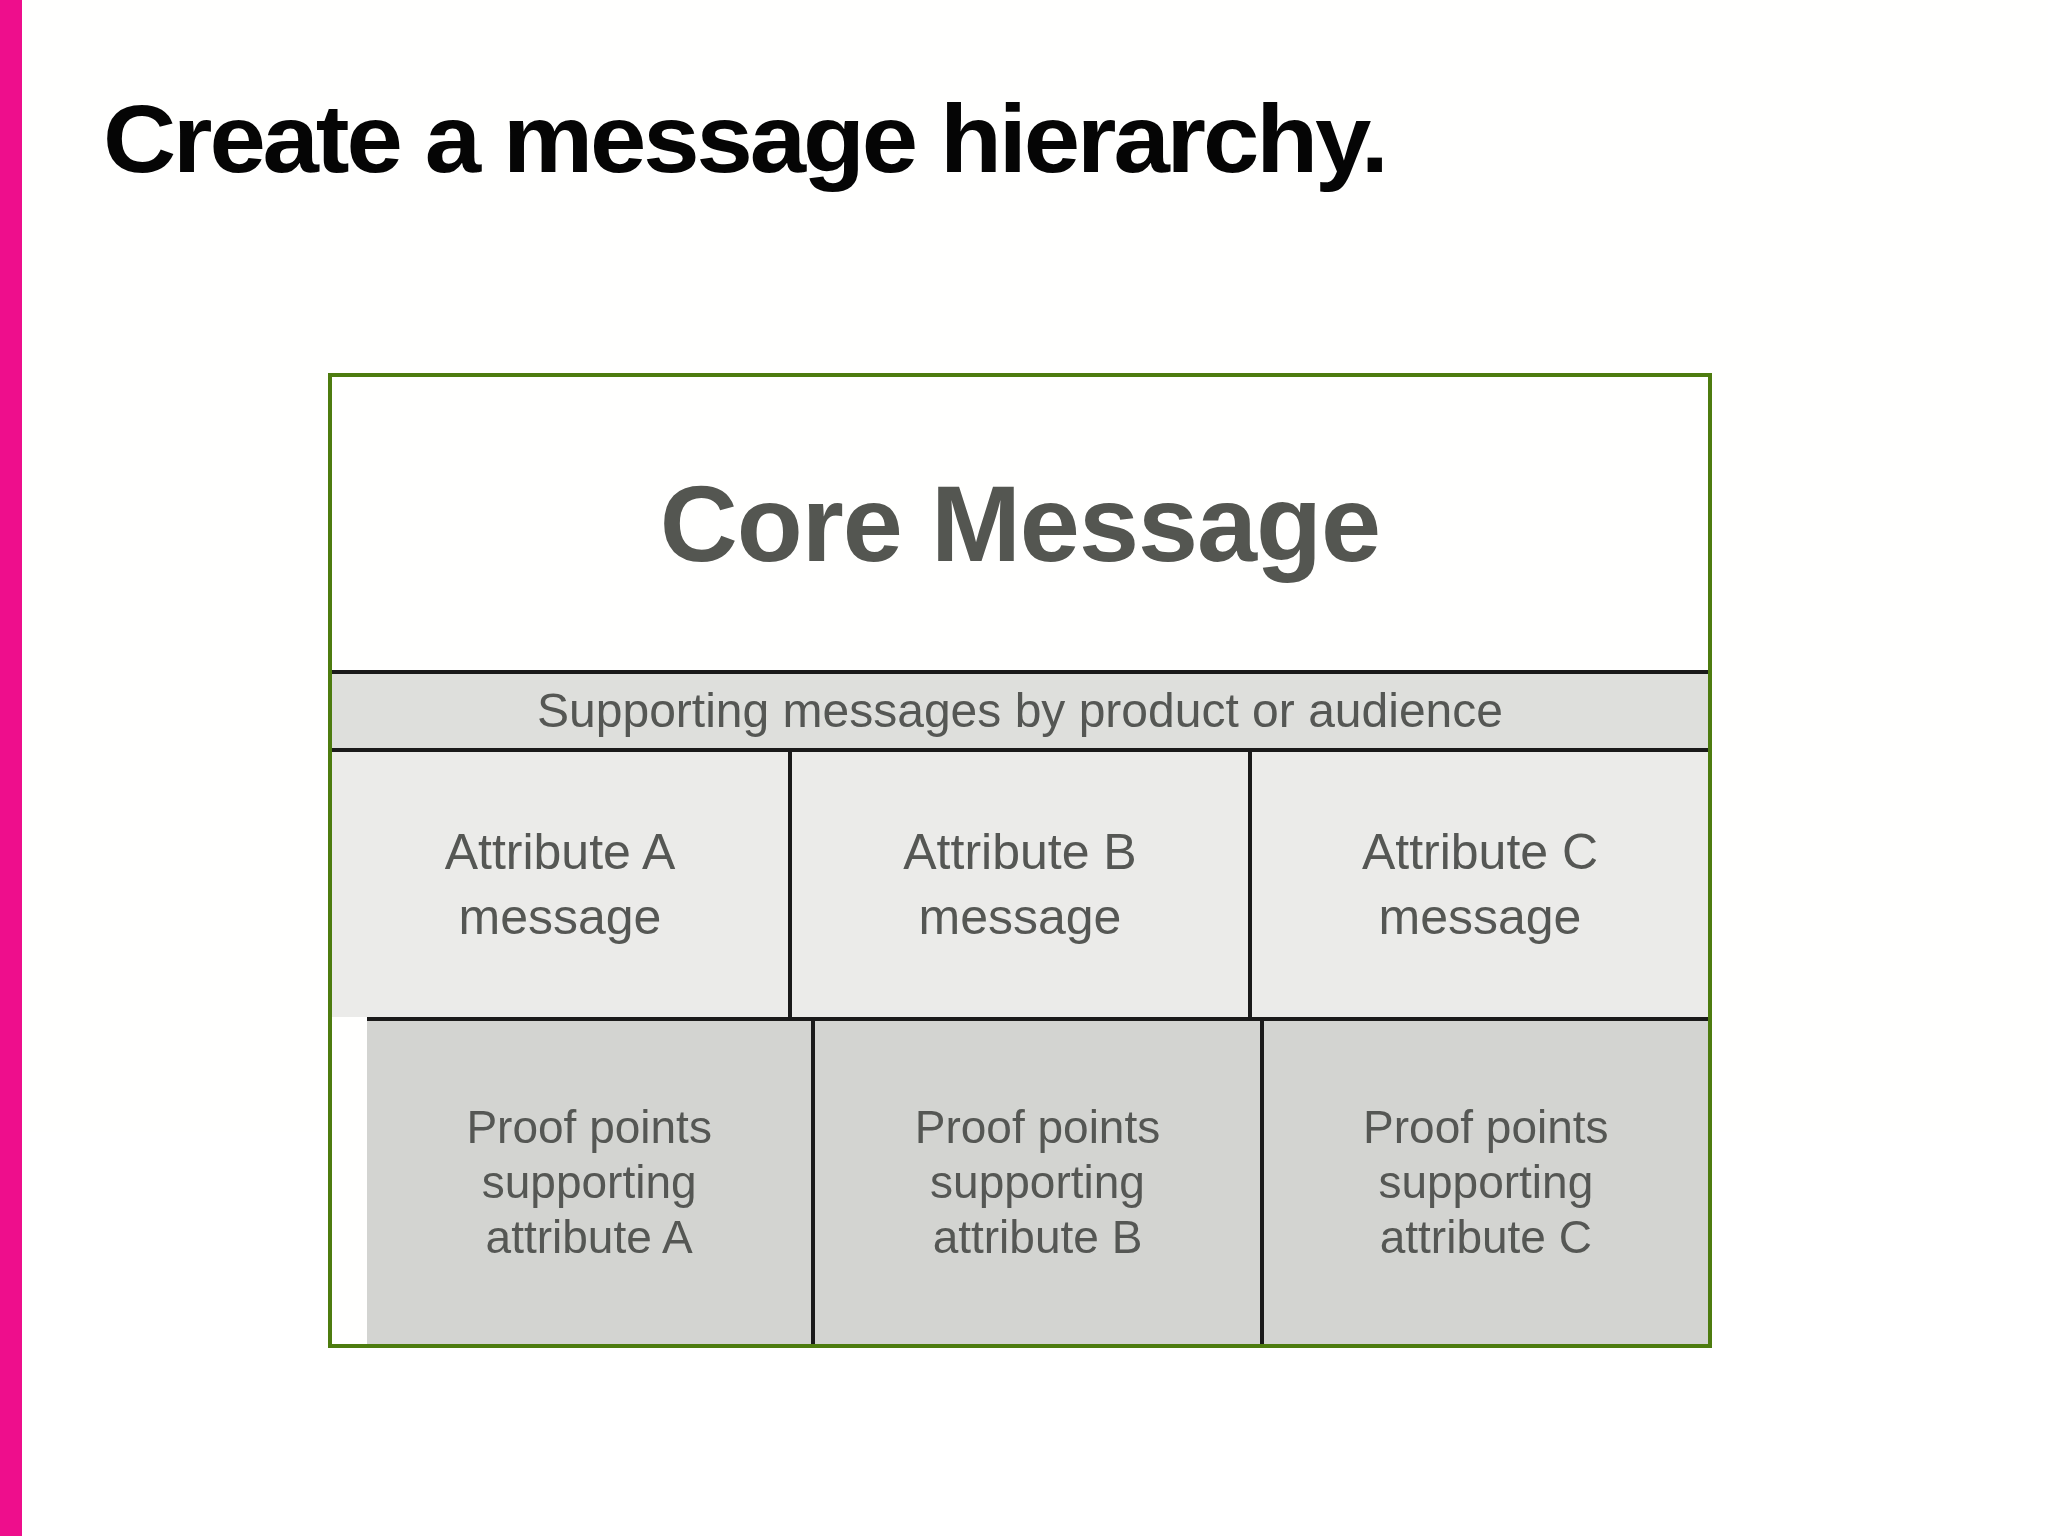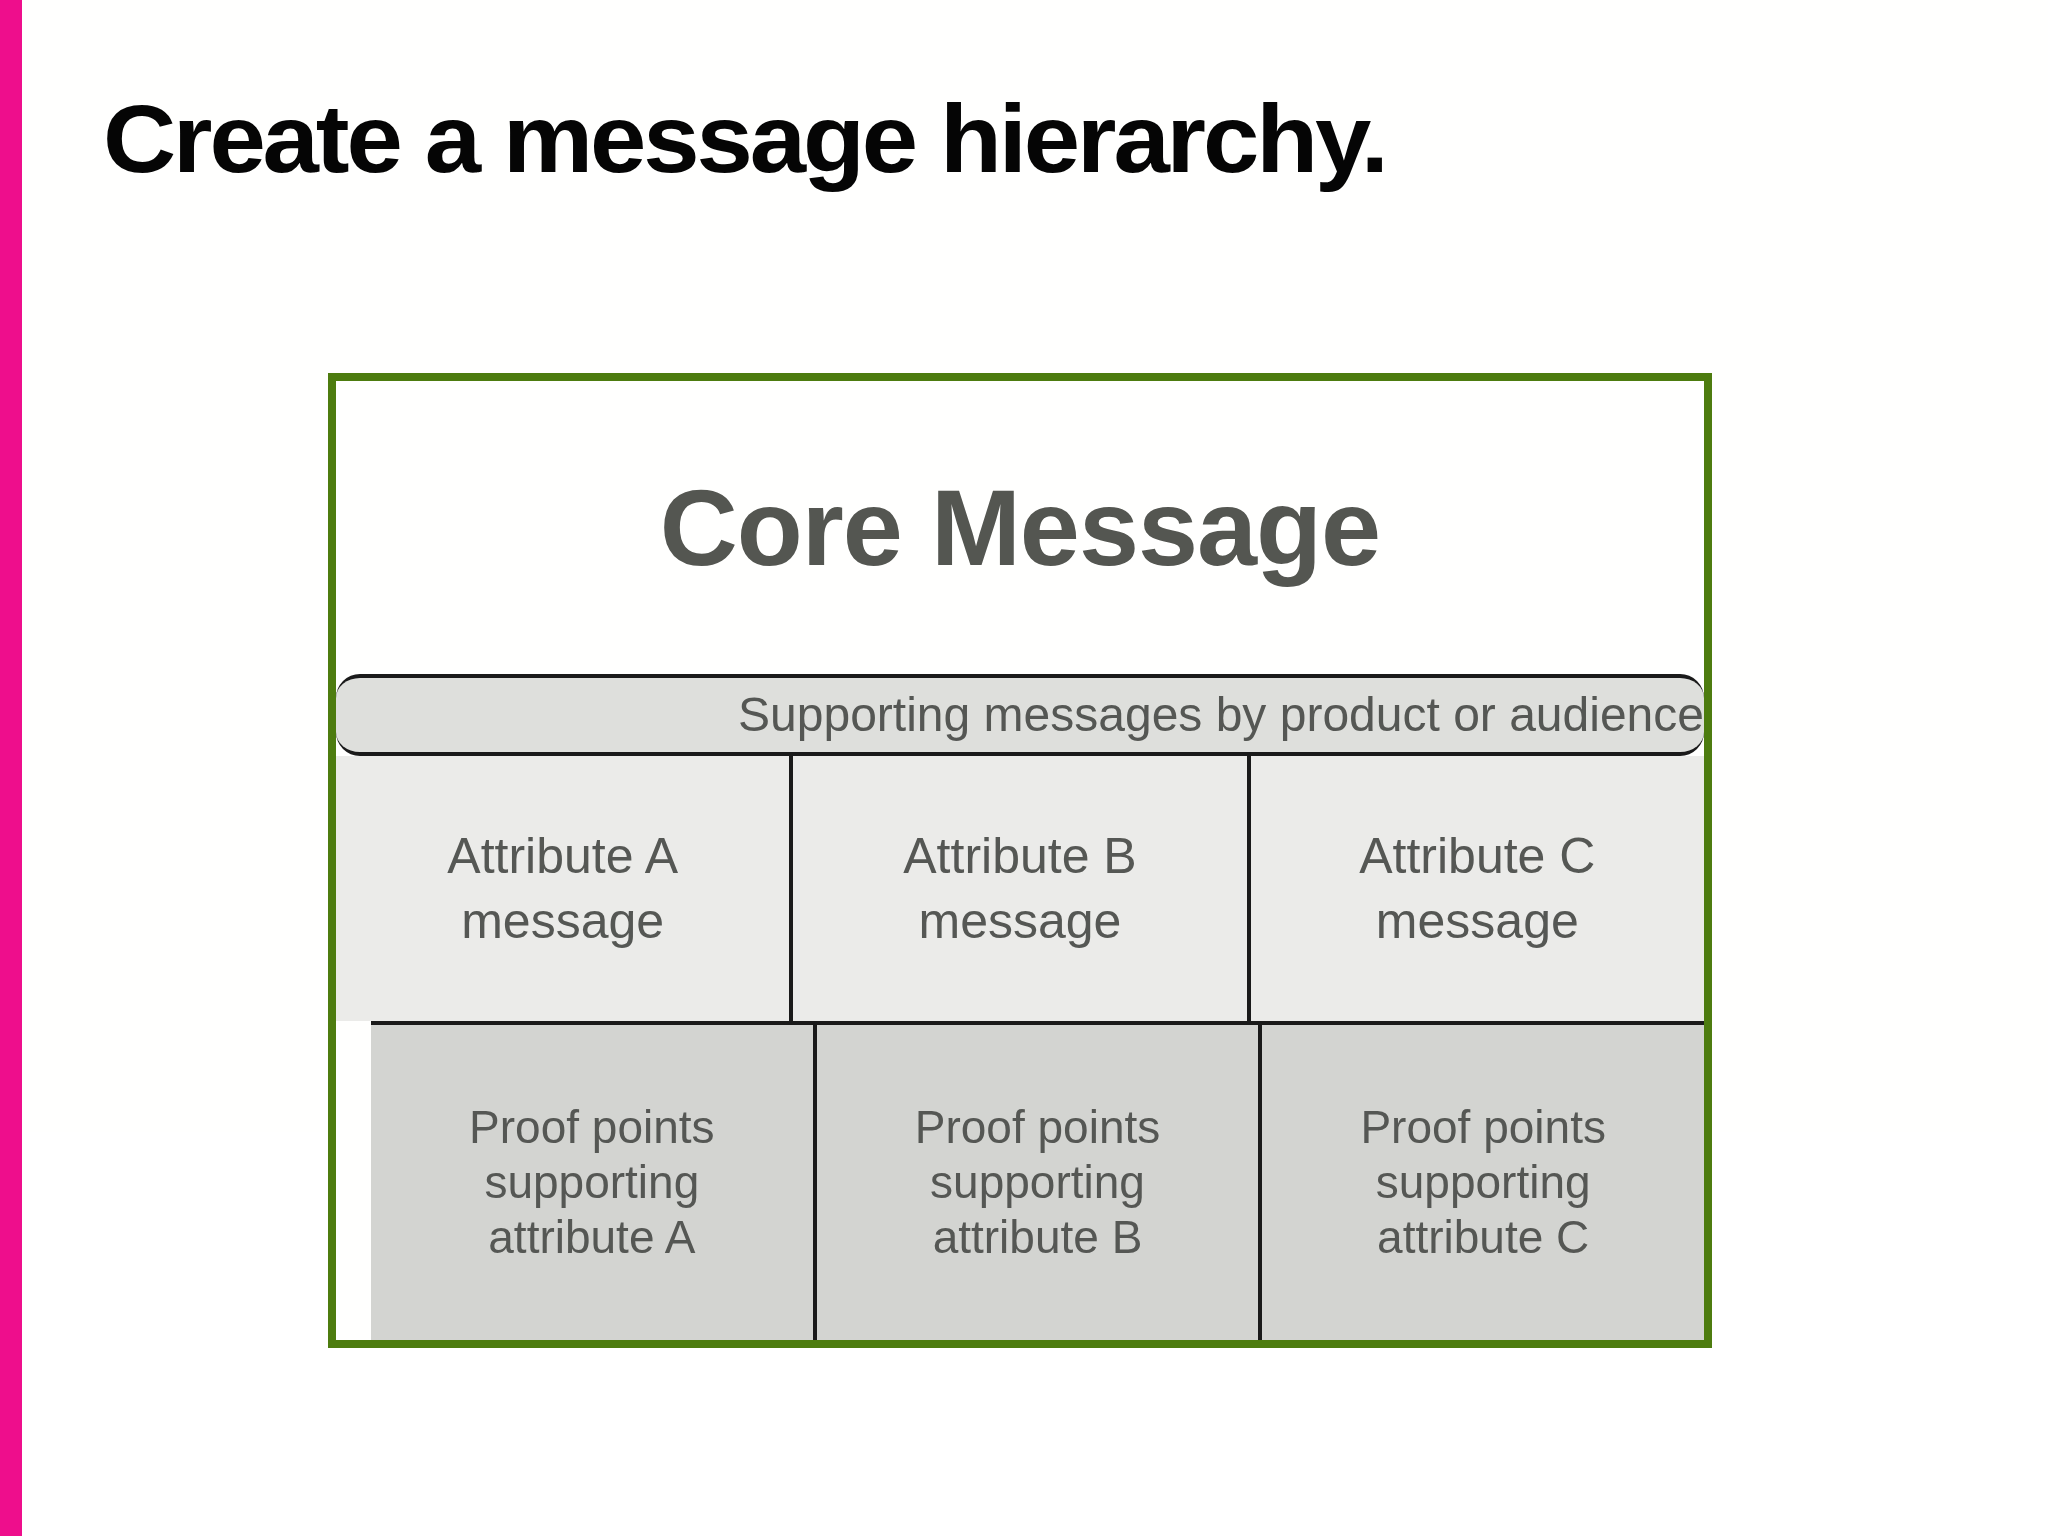--- a/index.html
+++ b/index.html
@@ -50,21 +50,21 @@
   }
 
   
   .hierarchy-table {
     position: absolute;
     left: 328px;
     top: 373px;
     width: 1384px;
     height: 975px;
     box-sizing: border-box;
-    border: 8px solid #4d7c0f;
+    border: 4px solid #4d7c0f;
     background: #fffffe;
     display: flex;
     flex-direction: column;
   }
 
   .core-row {
     flex: 0 0 293px;
     background: #fffffe;
     display: flex;
     align-items: center;
@@ -81,23 +81,22 @@
     text-align: center;
   }
 
   .supporting-row {
     flex: 0 0 82px;
     background: #dedfdc;
     border-top: 4px solid #1a1a1a;
     border-bottom: 4px solid #1a1a1a;
     display: flex;
     align-items: center;
-    justify-content: flex-end;
-    box-sizing: border-box;
-    border-radius: 24px;
+    justify-content: center;
+    box-sizing: border-box;
   }
   .supporting-label {
     font-family: "Liberation Sans", sans-serif;
     font-weight: 400;
     font-size: 48px;
     line-height: 1;
     color: #555754;
     text-align: center;
   }
 

